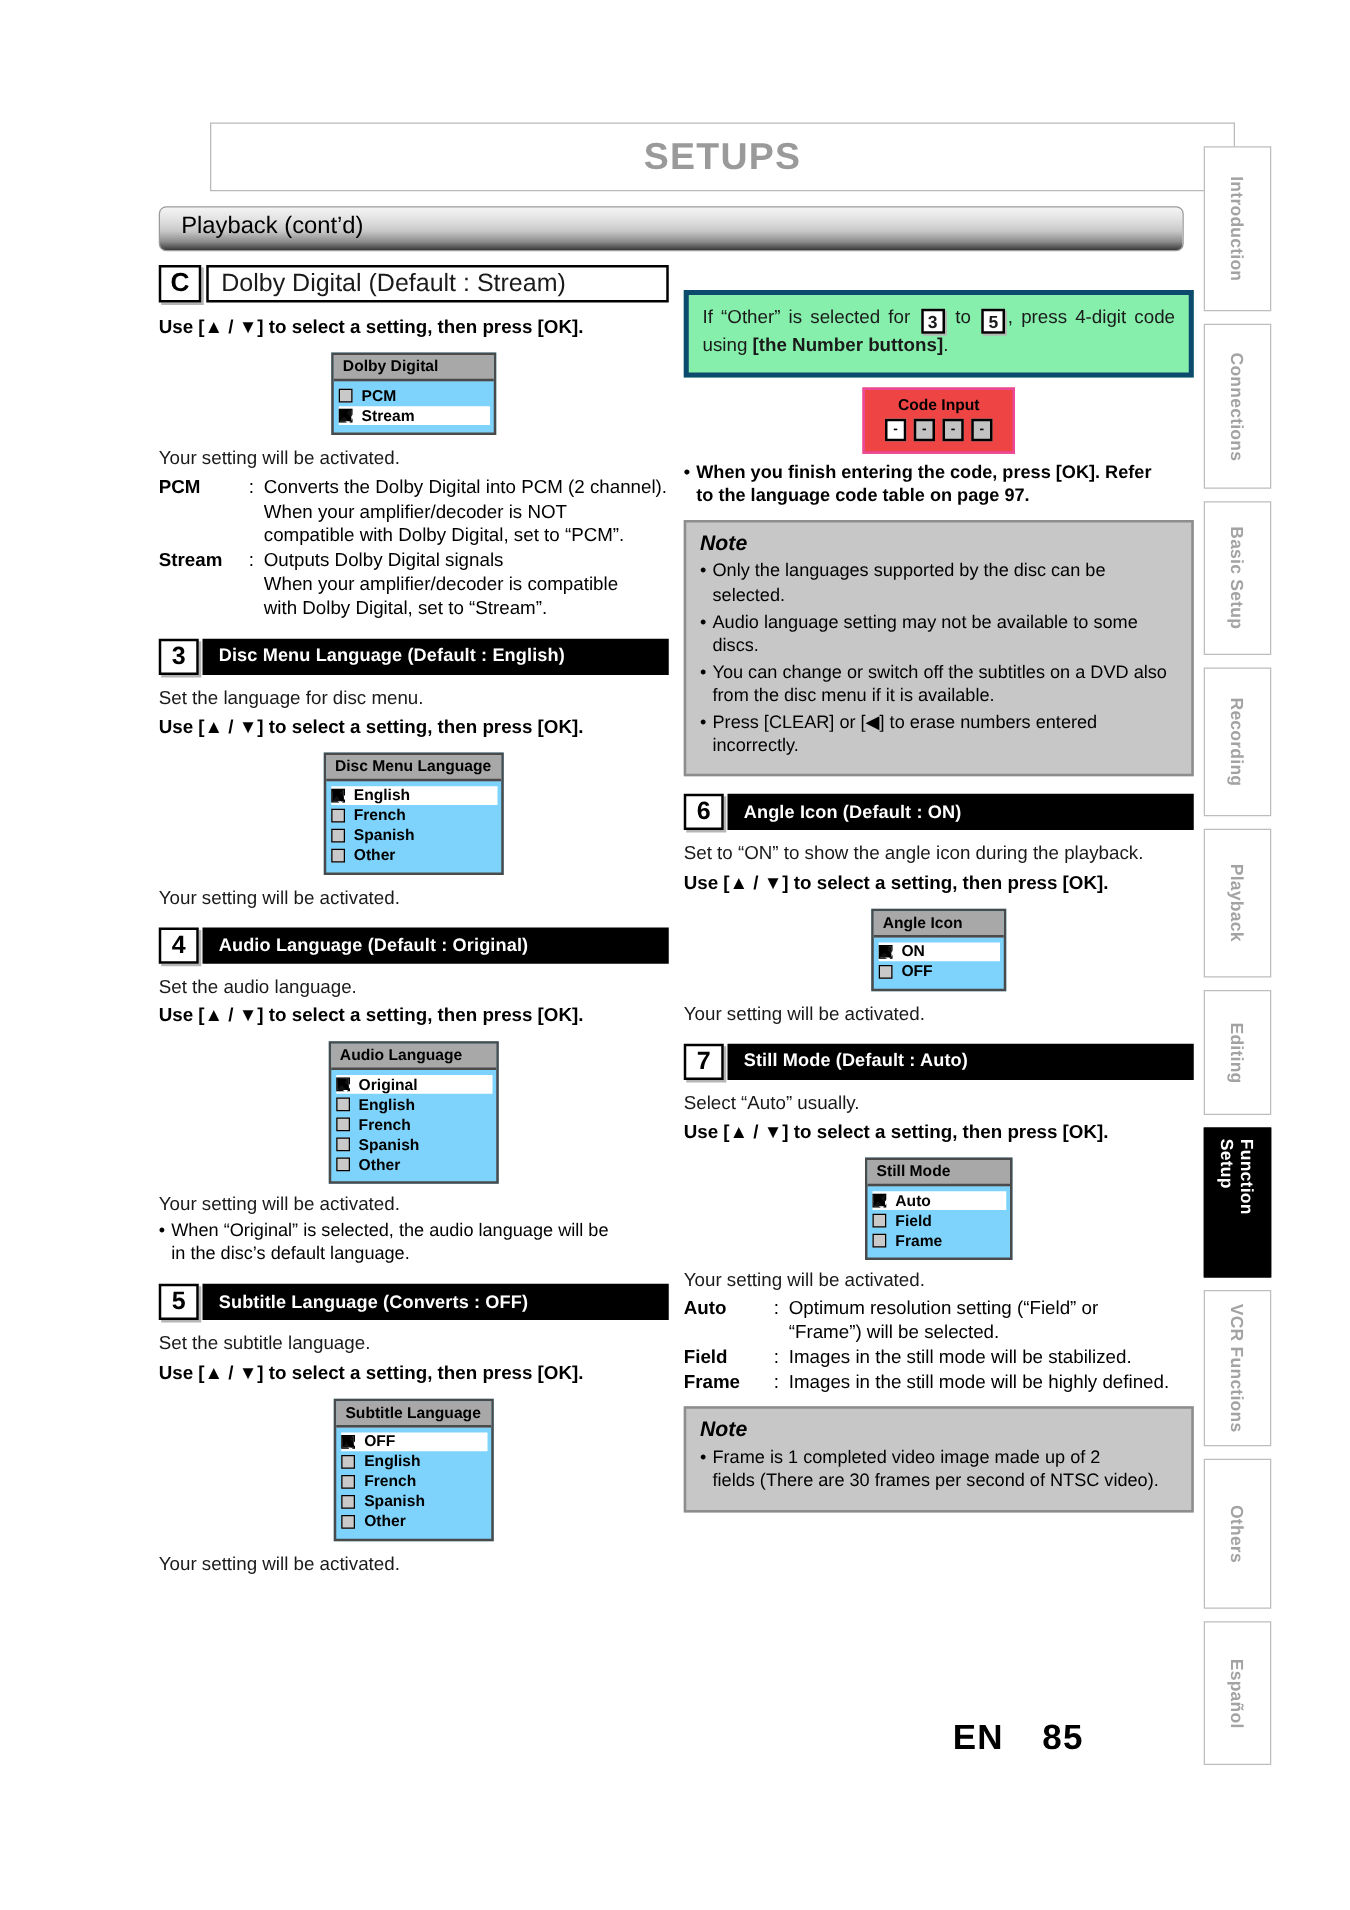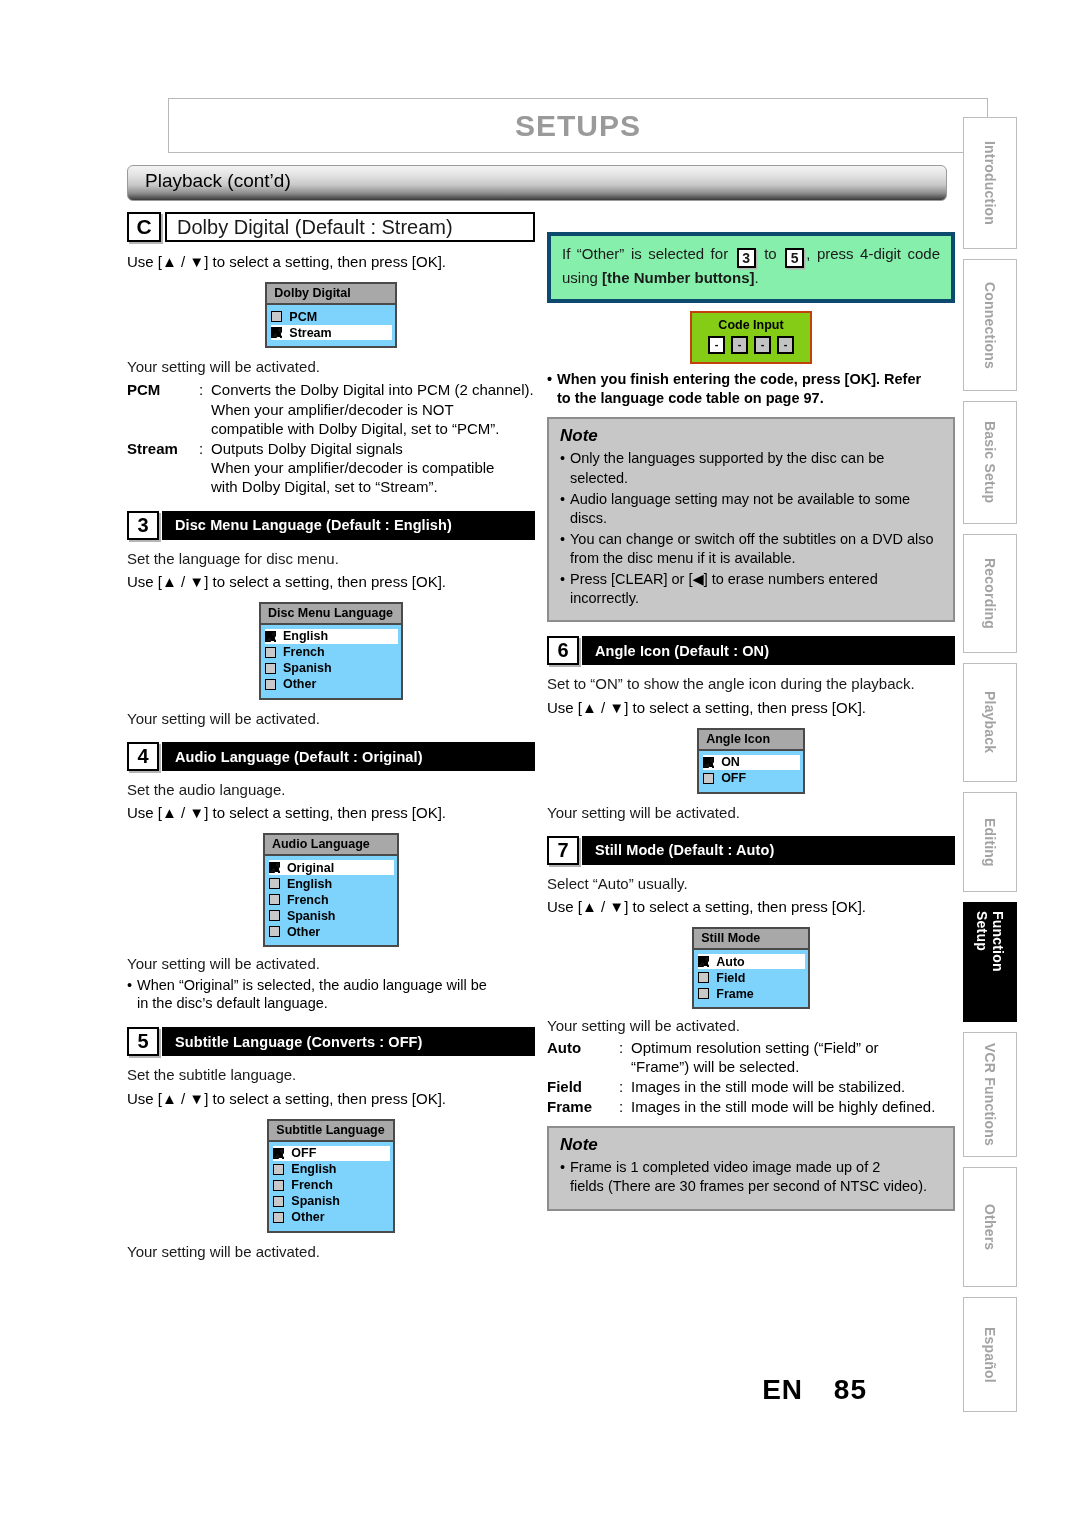--- a/index.html
+++ b/index.html
@@ -70,21 +70,21 @@
     margin-right:3px;
   }
   .num-title {
     flex:1; height:29px; background:#000; color:#fff;
     display:flex; align-items:center; padding-left:13px;
     font-size:14.5px; font-weight:bold; letter-spacing:.1px;
   }
 
   
   p.body { margin:3px 0 4px 0; font-size:15px; line-height:1.28; color:#1a1a1a; }
-  p.bold { margin:4px 0 4px 0; font-size:15px; font-weight:normal; line-height:1.28; }
+  p.bold { margin:4px 0 4px 0; font-size:15px; font-weight:bold; line-height:1.28; }
   p.tight { margin:1px 0 2px 0; }
   .bullet { display:flex; font-size:14.5px; line-height:1.3; margin:2px 0; }
   .bullet .dot { width:10px; min-width:10px; }
 
   
   .defrow { display:flex; font-size:15px; line-height:1.28; margin-top:1px; }
   .defrow .term { width:72px; min-width:72px; font-weight:bold; }
   .defrow .colon { width:12px; min-width:12px; }
   .defrow .desc { flex:1; }
   .defcont { margin-left:84px; font-size:15px; line-height:1.28; }
@@ -120,21 +120,21 @@
   .chk.on::before{
     content:"";position:absolute;left:1px;top:1px;width:7px;height:7px;
     border-bottom:2px solid #fff;border-right:2px solid #fff;
     transform:rotate(40deg) translate(0px,-1px);
   }
   .osd-label { font-size:12.5px; font-weight:bold; color:#000; padding-right:20px; white-space:nowrap; }
   .osd-row.sel .osd-label { padding-right:60px; }
 
   
   .code-widget {
-    border:2px solid #c2410c; background:#84cc16;
+    border:2px solid #ec4899; background:#ef4444;
     padding:5px 16px 8px 16px; margin:8px auto 4px auto;
     display:inline-block;
   }
   .code-title { font-size:12.5px; font-weight:bold; text-align:center; margin-bottom:4px; }
   .code-cells { display:flex; gap:6px; justify-content:center; }
   .code-cell {
     width:17px; height:18px; border:2px solid #000; background:#c3c3c3;
     display:flex; align-items:center; justify-content:center;
     font-size:11px; font-weight:bold; line-height:1;
   }

